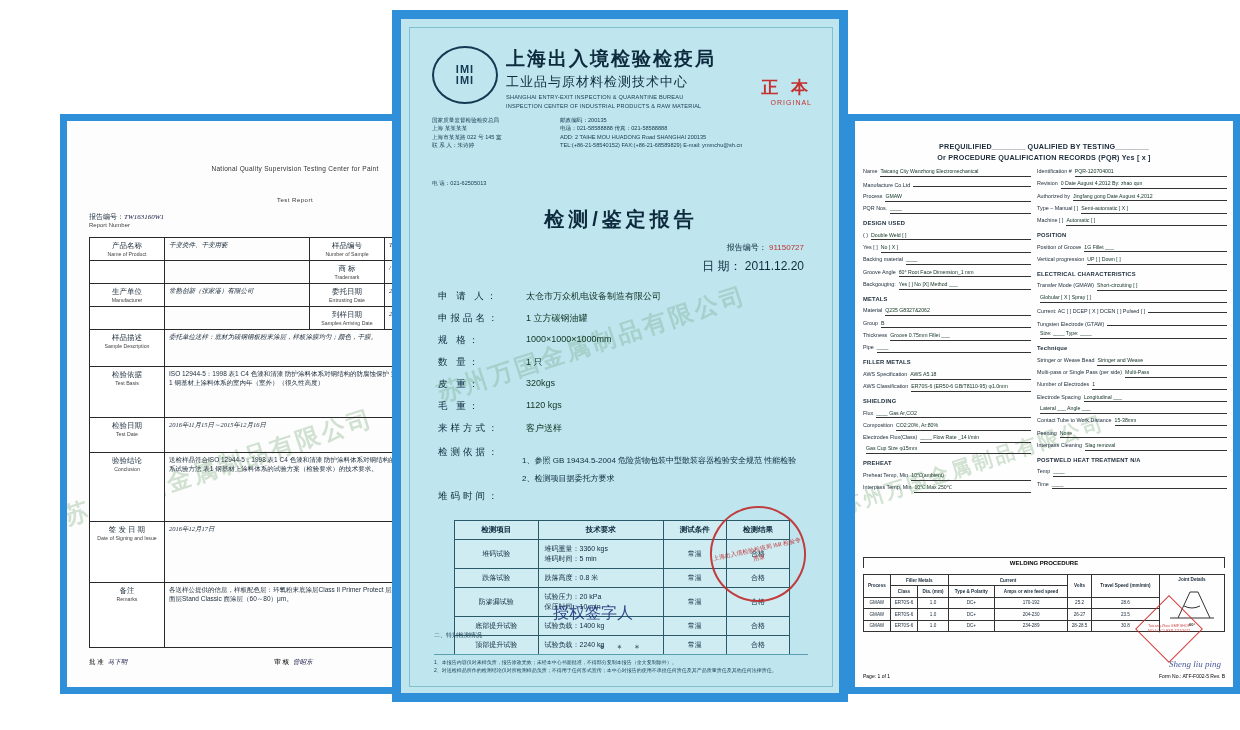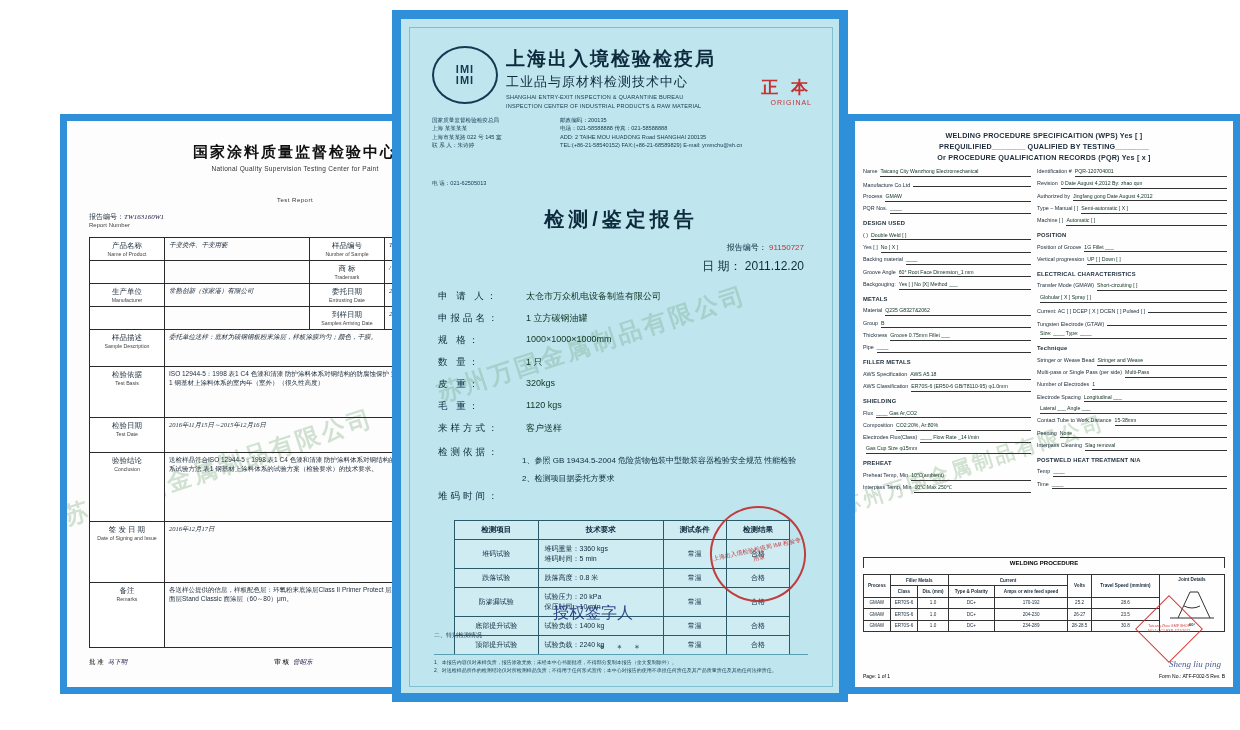--- a/index.html
+++ b/index.html
@@ -96,21 +96,20 @@
 </style>
 </head>
 <body>
 
 <div class="stage">
 
   <div class="cert" id="cert-left">
     <div class="inner">
       <div class="wm" style="left:-10px;top:330px;">苏州万国金属制品有限公司</div>
 
-      <div class="lf title-cn">国家涂料质量监督检验中心</div>
       <div class="lf title-en">National Quality  Supervision Testing  Center  for  Paint</div>
       <div class="lf title-en2">Test  Report</div>
 
       <div class="lf rep-no">
         <span>报告编号：</span><span class="hand">TW163160W1</span>
         <small>Report Number</small>
       </div>
       <div class="lf page-no">
         <span>第 1 页 共 2 页</span>
         <small>Page  1  of  2</small>
@@ -344,21 +343,20 @@
           <div>2、对送检样品所作的检测结论仅对所检测样品负责；不得用于任何形式宣传；本中心对报告的使用不承担任何责任及其产品质量责任及其他任何法律责任。</div>
         </div>
       </div>
     </div>
   </div>
 
   <div class="cert" id="cert-right">
     <div class="inner">
       <div class="wm" style="left:-20px;top:330px;font-size:20px;">苏州万国金属制品有限公司</div>
 
-      <div class="rf r-h1">WELDING PROCEDURE SPECIFICAITION (WPS)    Yes [ ]</div>
       <div class="rf r-h2">PREQUILIFIED________ QUALIFIED BY TESTING________</div>
       <div class="rf r-h3">Or PROCEDURE QUALIFICATION RECORDS (PQR)    Yes [ x ]</div>
 
       <div class="rf col-l">
         <div class="rline">
           <span class="k">Name</span>
           <span class="v">Taicang City  Wanzhong  Electromechanical</span>
         </div>
         <div class="rline">
           <span class="k">Manufacture Co.Ltd</span>

